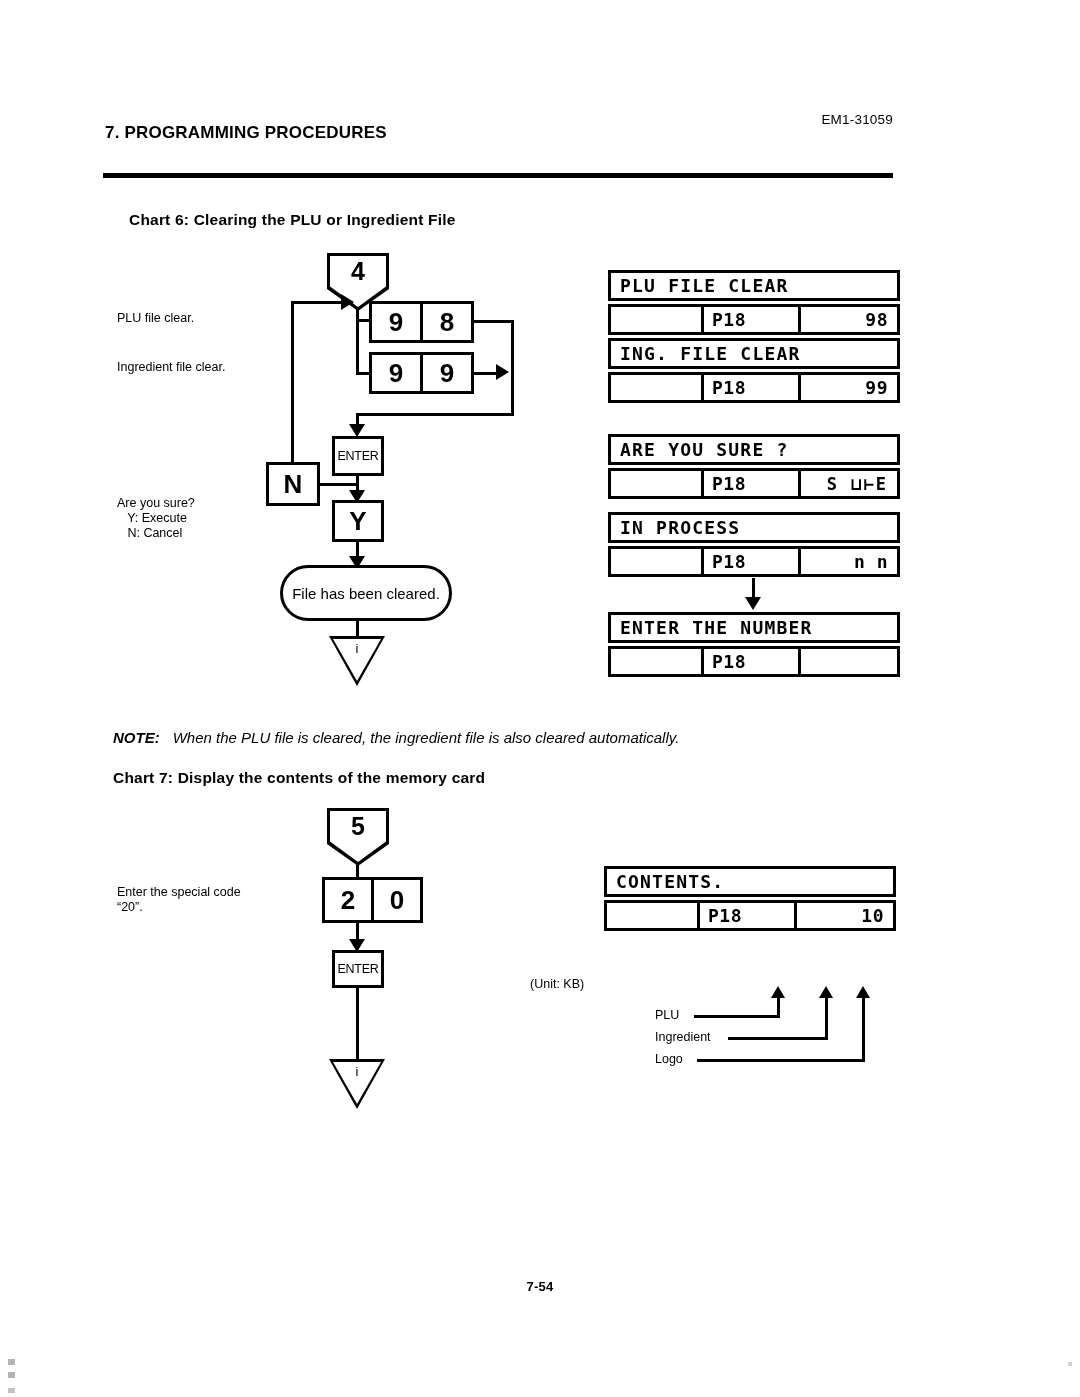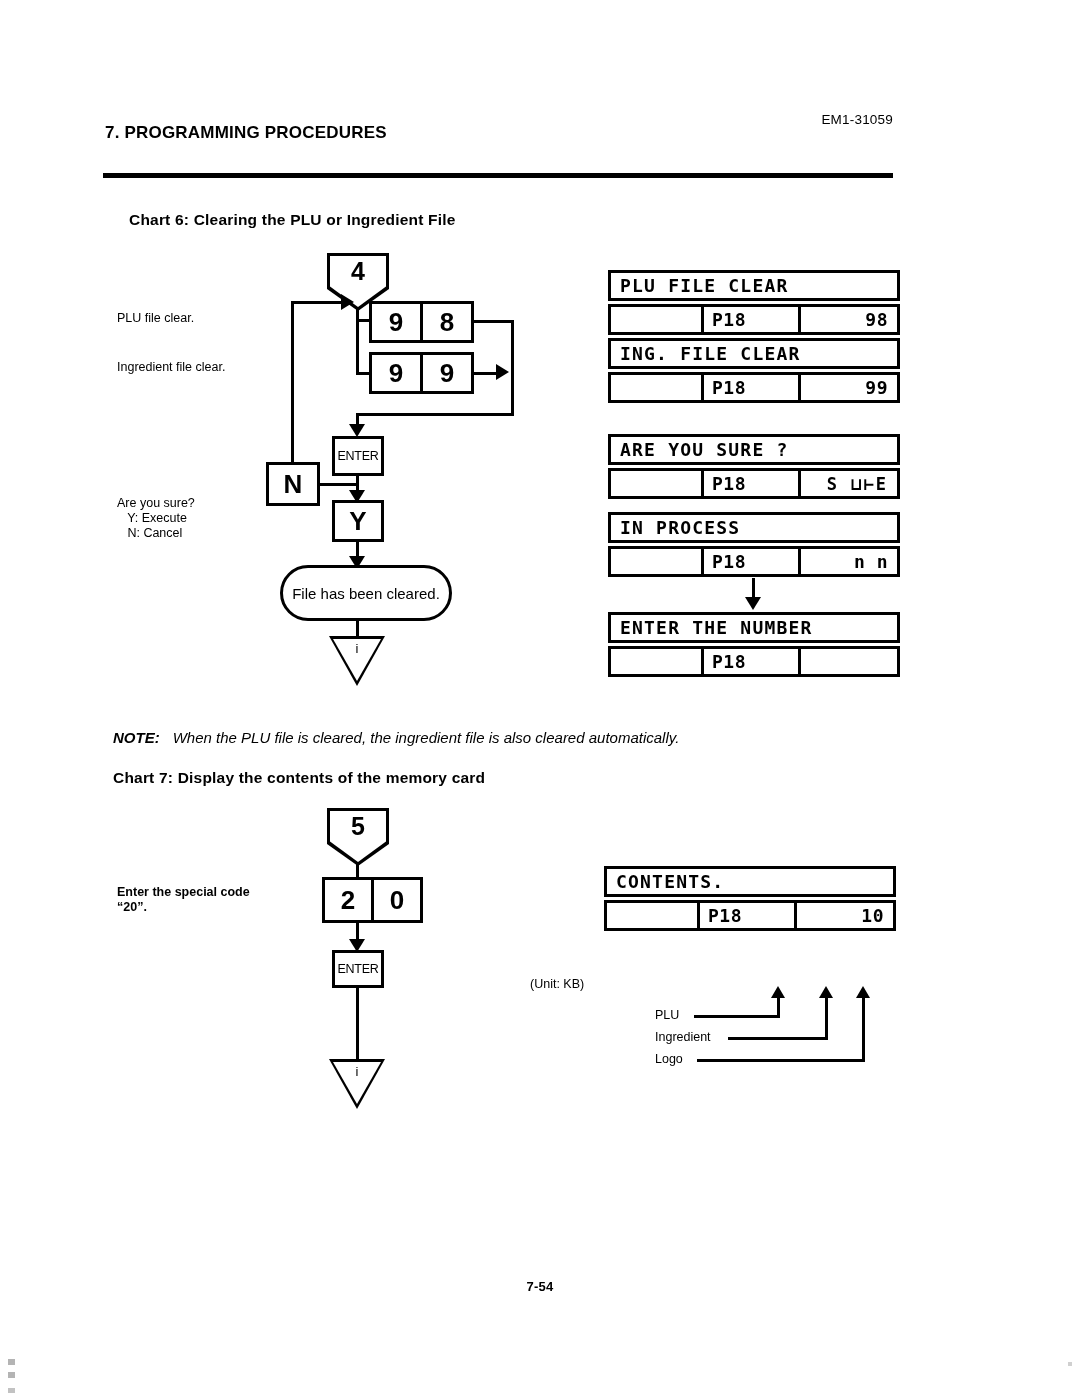--- a/index.html
+++ b/index.html
@@ -27,21 +27,21 @@
   #c7-title{left:113px;top:769px;}
   #note{left:113px;top:729px;font-size:15px;font-style:italic;white-space:nowrap;}
   #note b{font-style:italic;font-weight:bold;}
   #note span.n-body{padding-left:13px;}
 
   
   .annot{font-size:12.5px;line-height:15px;white-space:pre;}
   #a-plu{left:117px;top:311px;}
   #a-ing{left:117px;top:360px;}
   #a-sure{left:117px;top:496px;}
-  #a-code{left:117px;top:885px;font-weight:bold;}
+  #a-code{left:117px;top:885px;}
 
   
   .ln{background:#000;position:absolute;}
   .hln{height:3px;}
   .vln{width:3px;}
 
   .box{
     position:absolute;border:3px solid #000;background:#fff;
     box-sizing:border-box;display:flex;align-items:center;justify-content:center;
     font-size:26px;font-weight:bold;

